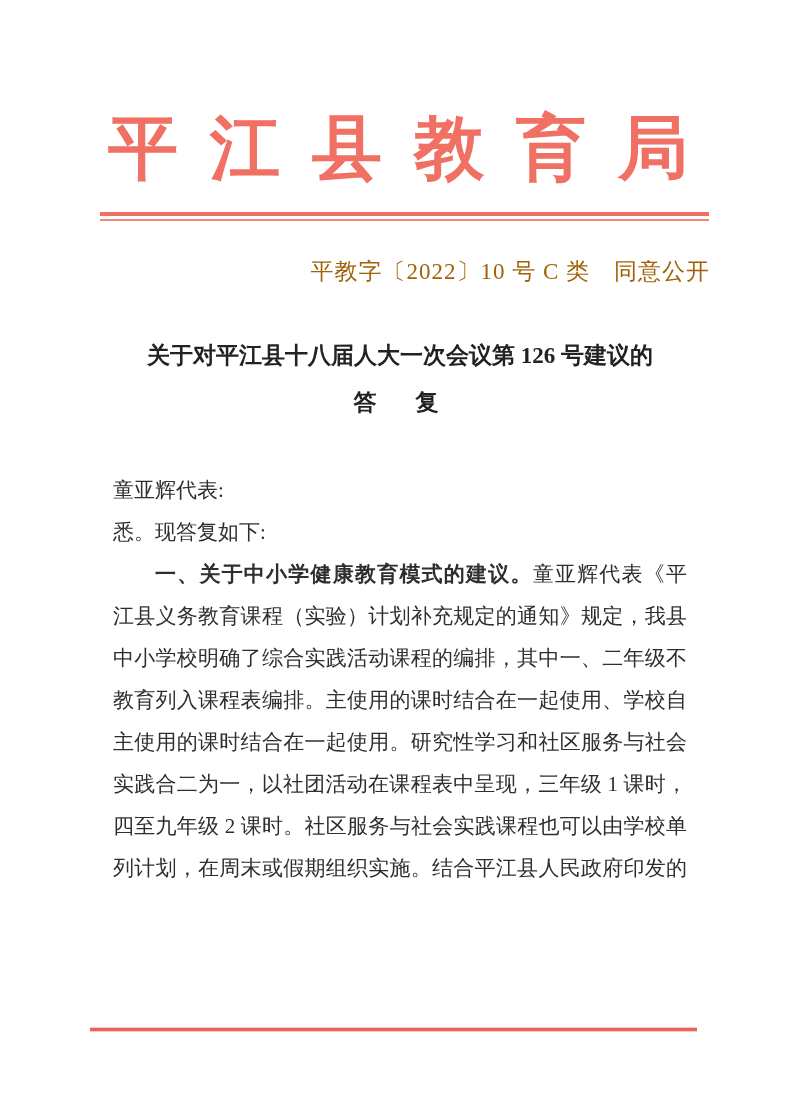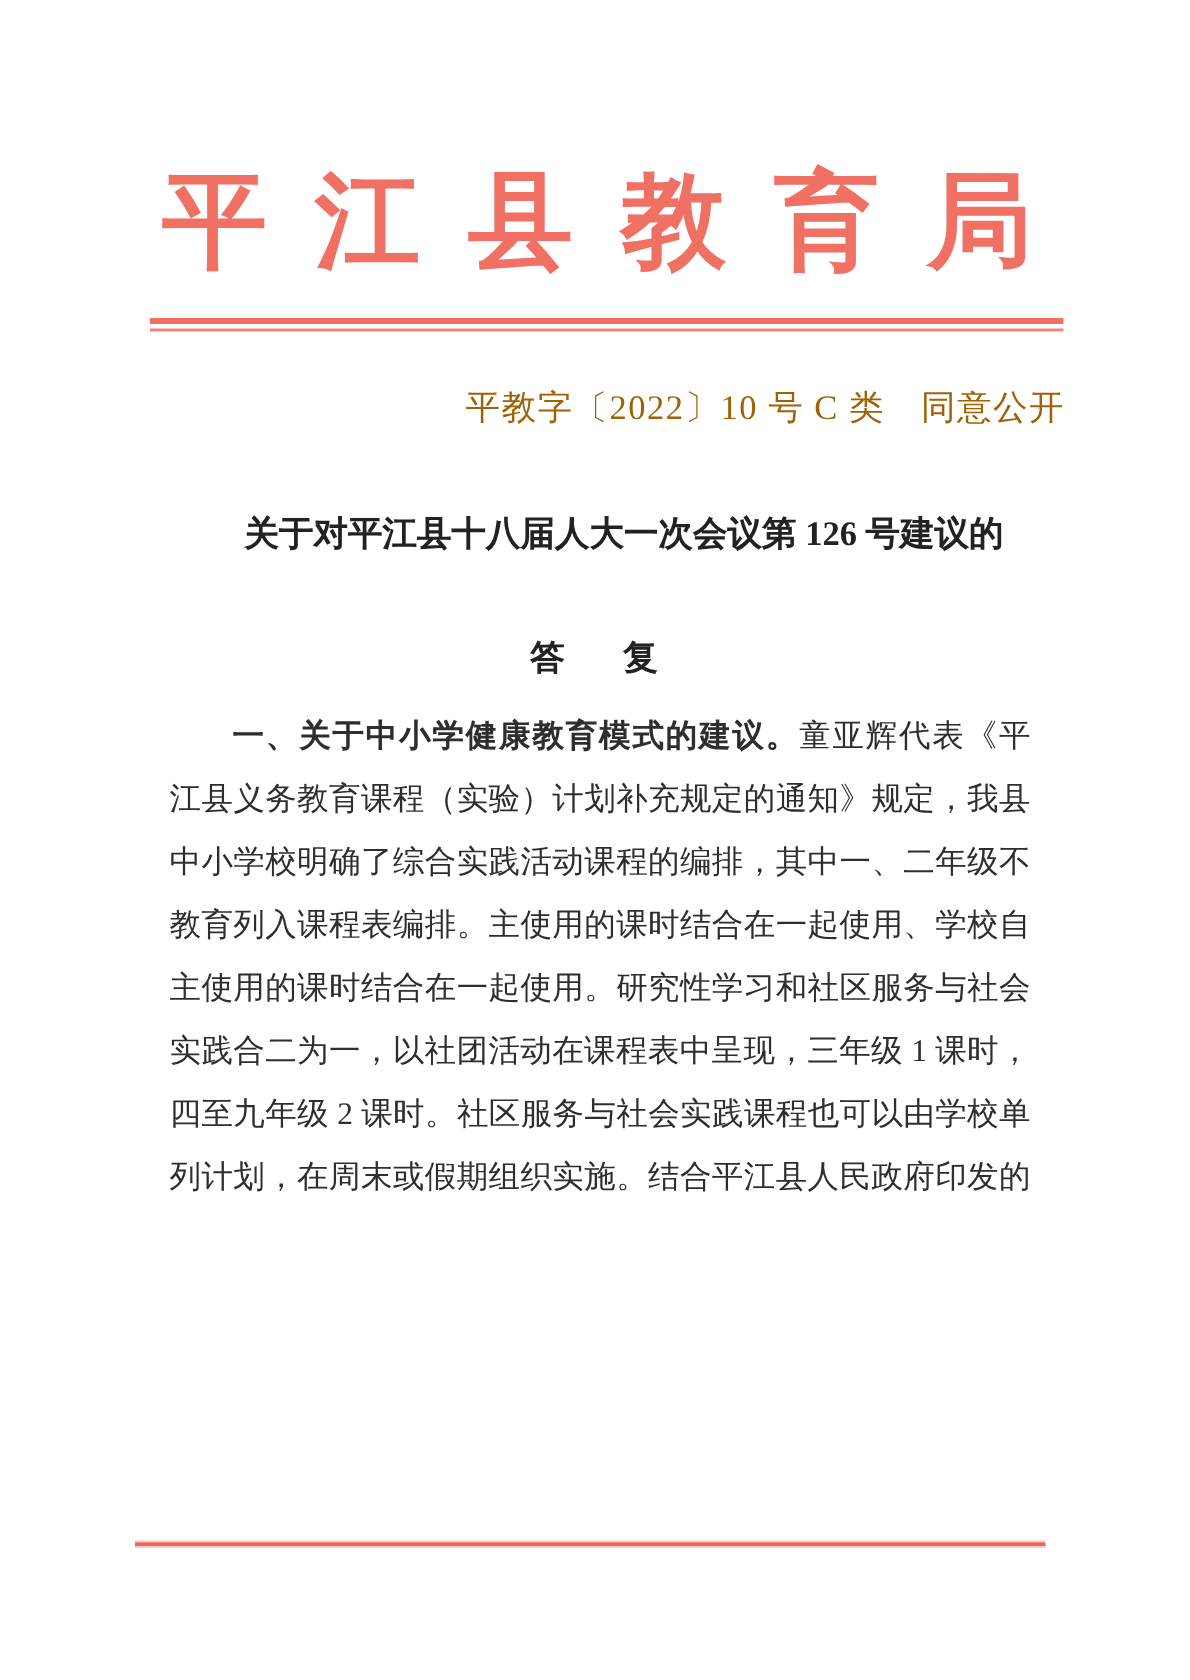--- a/index.html
+++ b/index.html
@@ -56,40 +56,39 @@
     text-align: right;
     font-size: 23px;
     letter-spacing: 1px;
     color: #a16207;
     white-space: nowrap;
   }
   
   .title1 {
     position: absolute;
     top: 340px;
-    left: 129px;
+    left: 113px;
     width: 574px;
     text-align: center;
     font-size: 23px;
     font-weight: 700;
     color: #222222;
     white-space: nowrap;
   }
   .title2 {
     position: absolute;
     top: 387px;
     left: 113px;
     width: 574px;
     text-align: center;
     font-size: 23px;
     font-weight: 700;
     letter-spacing: 8px;
     color: #222222;
     white-space: nowrap;
-    margin-top: 36px;
   }
   
   .body-block {
     position: absolute;
     top: 469px;
     left: 113px;
     width: 574px;
     font-size: 21px;
     color: #2e2e2e;
   }
@@ -135,20 +134,22 @@
     <div class="rule-thin"></div>
   </div>
 
   <div class="docnum">平教字〔2022〕10 号 C 类　同意公开</div>
 
   <div class="title1">关于对平江县十八届人大一次会议第 126 号建议的</div>
 
   <div class="title2">答　复</div>
 
   <div class="body-block" id="body-lines">
+      <div class="line"><span>童亚辉代表:</span></div>
+      <div class="line"><span>悉。现答复如下:</span></div>
       <div class="line indent justify"><span class="lead">一、关于中小学健康教育模式的建议。</span><span>童亚辉代表《平</span></div>
       <div class="line justify"><span>江县义务教育课程（实验）计划补充规定的通知》规定，我县</span></div>
       <div class="line justify"><span>中小学校明确了综合实践活动课程的编排，其中一、二年级不</span></div>
       <div class="line justify"><span>教育列入课程表编排。主使用的课时结合在一起使用、学校自</span></div>
       <div class="line justify"><span>主使用的课时结合在一起使用。研究性学习和社区服务与社会</span></div>
       <div class="line justify"><span>实践合二为一，以社团活动在课程表中呈现，三年级 1 课时，</span></div>
       <div class="line justify"><span>四至九年级 2 课时。社区服务与社会实践课程也可以由学校单</span></div>
       <div class="line justify"><span>列计划，在周末或假期组织实施。结合平江县人民政府印发的</span></div>
     </div>
 

